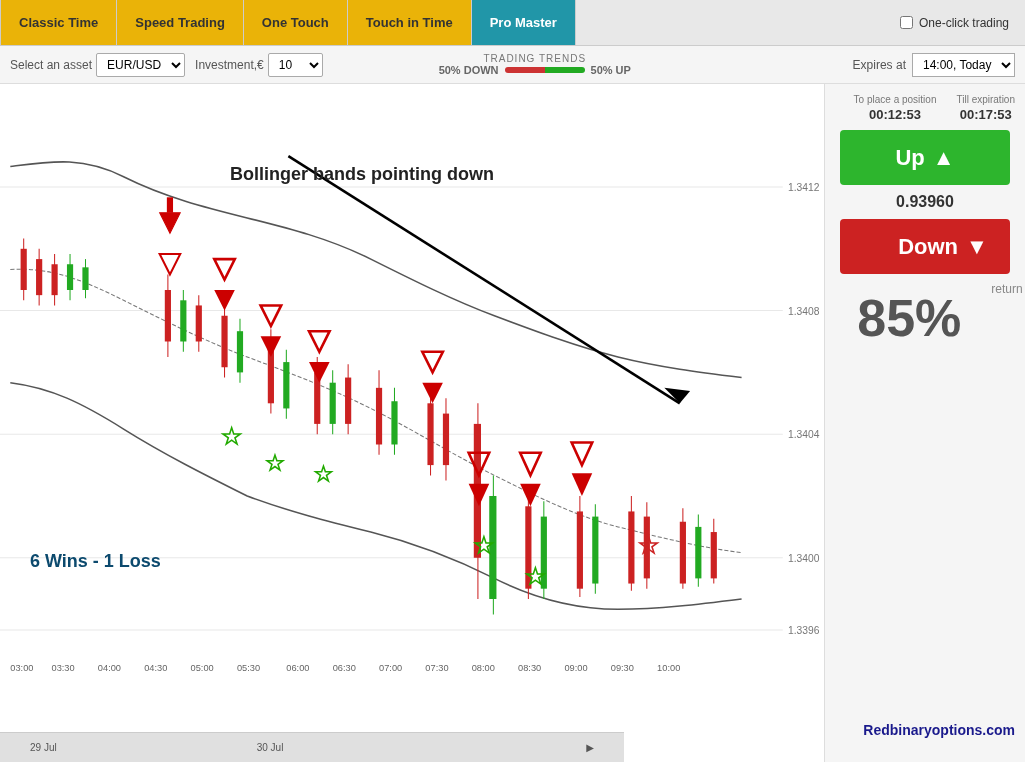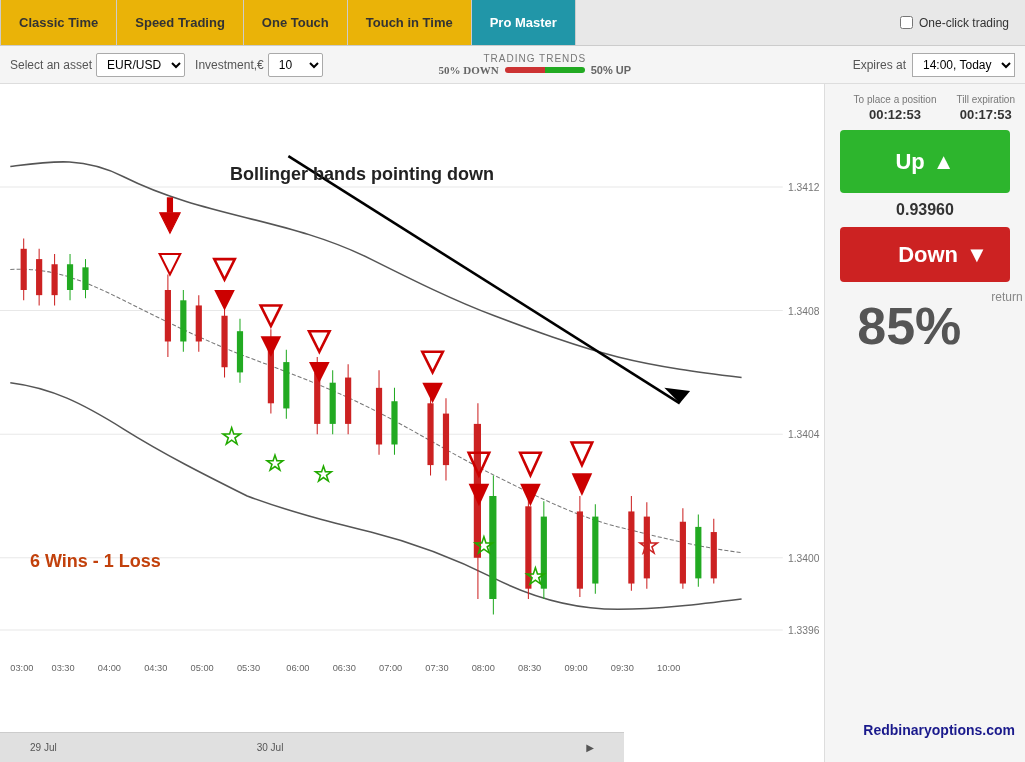--- a/index.html
+++ b/index.html
@@ -80,21 +80,21 @@
       font-size: 10px;
     }
     .trading-trends .label { color: #777; font-size: 10px; letter-spacing: 1px; }
     .trends-bar {
       display: flex;
       align-items: center;
       gap: 6px;
       font-size: 11px;
       font-weight: bold;
     }
-    .trends-bar .down-pct { color: #666; font-family: Liberation Serif, serif; }
+    .trends-bar .down-pct { color: #666; }
     .trends-bar .up-pct { color: #666; }
     .trend-line {
       width: 80px;
       height: 6px;
       background: linear-gradient(to right, #cc3333 50%, #22aa22 50%);
       border-radius: 3px;
     }
 
     .expires-area {
       margin-left: auto;
@@ -144,21 +144,21 @@
       color: #222;
       pointer-events: none;
     }
 
     .wins-text {
       position: absolute;
       bottom: 160px;
       left: 30px;
       font-size: 18px;
       font-weight: bold;
-      color: #c2410c;
+      color: #0c4a6e;
       pointer-events: none;
     }
 
     
     .right-panel {
       width: 200px;
       background: #f5f5f5;
       display: flex;
       flex-direction: column;
       align-items: center;
@@ -178,21 +178,21 @@
       display: flex;
       flex-direction: column;
       align-items: center;
       gap: 2px;
     }
     .timer-box .timer-label { font-size: 10px; color: #777; }
     .timer-box .timer-val { font-size: 13px; font-weight: bold; color: #333; }
 
     .up-btn {
       width: 170px;
-      height: 63px;
+      height: 55px;
       background: #2db52d;
       color: white;
       font-size: 22px;
       font-weight: bold;
       border: none;
       border-radius: 4px;
       cursor: pointer;
       display: flex;
       align-items: center;
       justify-content: center;

